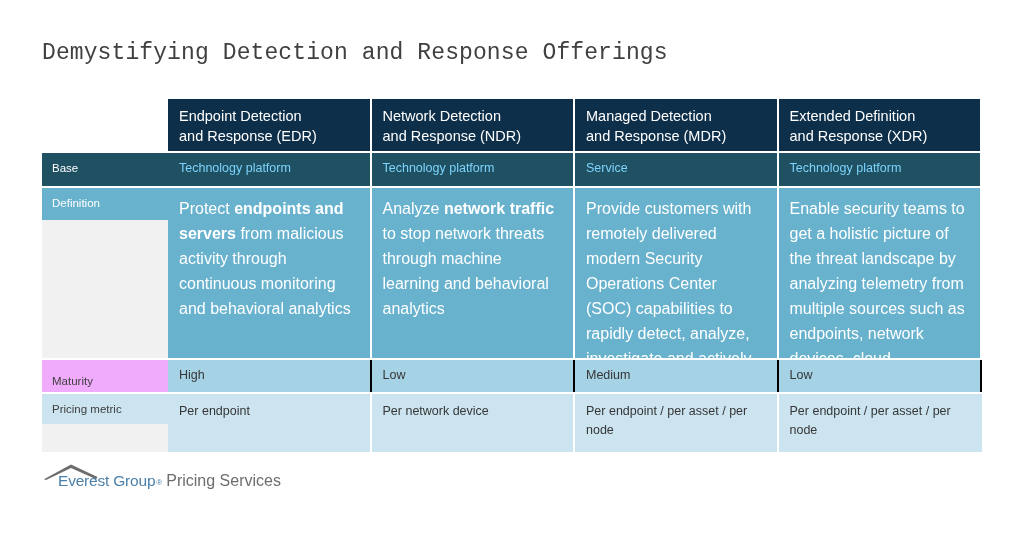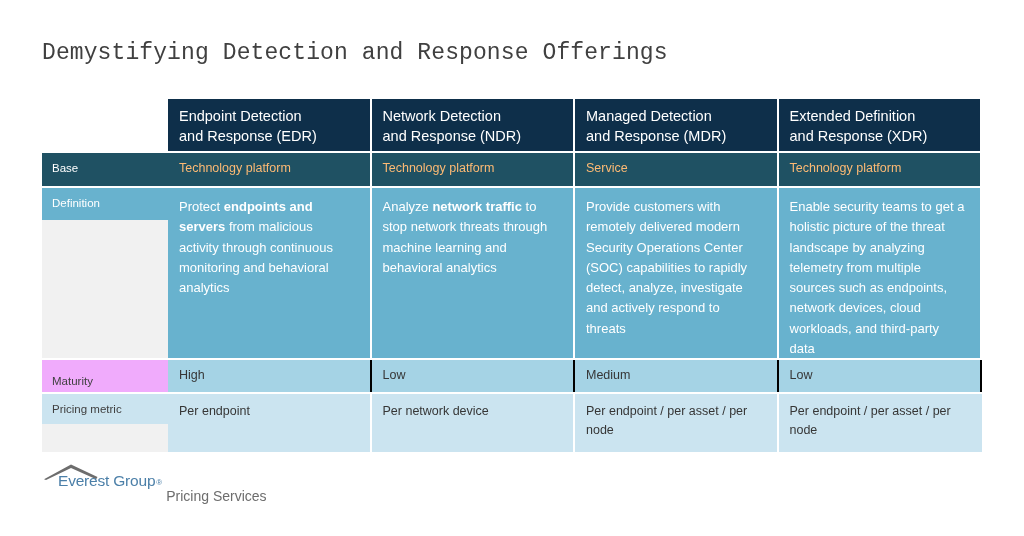--- a/index.html
+++ b/index.html
@@ -92,33 +92,33 @@
     line-height: 1.38;
     padding: 7px 12px 0 11px;
     box-sizing: border-box;
     border-right: 2px solid #ffffff;
   }
   .col-head:last-child { border-right: none; }
 
   
   .base-cell {
     background: #1f5163;
-    color: #fdba74;
+    color: #7dd3fc;
     font-size: 12.5px;
     padding: 8px 12px 0 11px;
     box-sizing: border-box;
     border-right: 2px solid #ffffff;
   }
   .base-cell:last-child { border-right: none; }
 
   
   .def-cell {
     background: #68b2ce;
     color: #ffffff;
-    font-size: 13px;
+    font-size: 16px;
     line-height: 1.56;
     padding: 9px 14px 0 11px;
     box-sizing: border-box;
     border-right: 2px solid #ffffff;
   }
   .def-cell:last-child { border-right: none; }
   .def-cell b { font-weight: bold; }
 
   
   .mat-cell {
@@ -175,25 +175,25 @@
   }
   .logo-reg {
     font-size: 8px;
     vertical-align: super;
     color: #4b7fa8;
     position: relative;
     top: 5px;
     margin-left: 1px;
   }
   .logo-sub {
-    font-size: 14px;
+    font-size: 16px;
     color: #6d6d6d;
     margin-left: 4px;
     position: relative;
-    top: 21px;
+    top: 6px;
   }
 </style>
 </head>
 <body>
 
 <div class="slide-title">Demystifying Detection and Response Offerings</div>
 
 <div class="matrix">
   <div class="matrix-grid">
 

